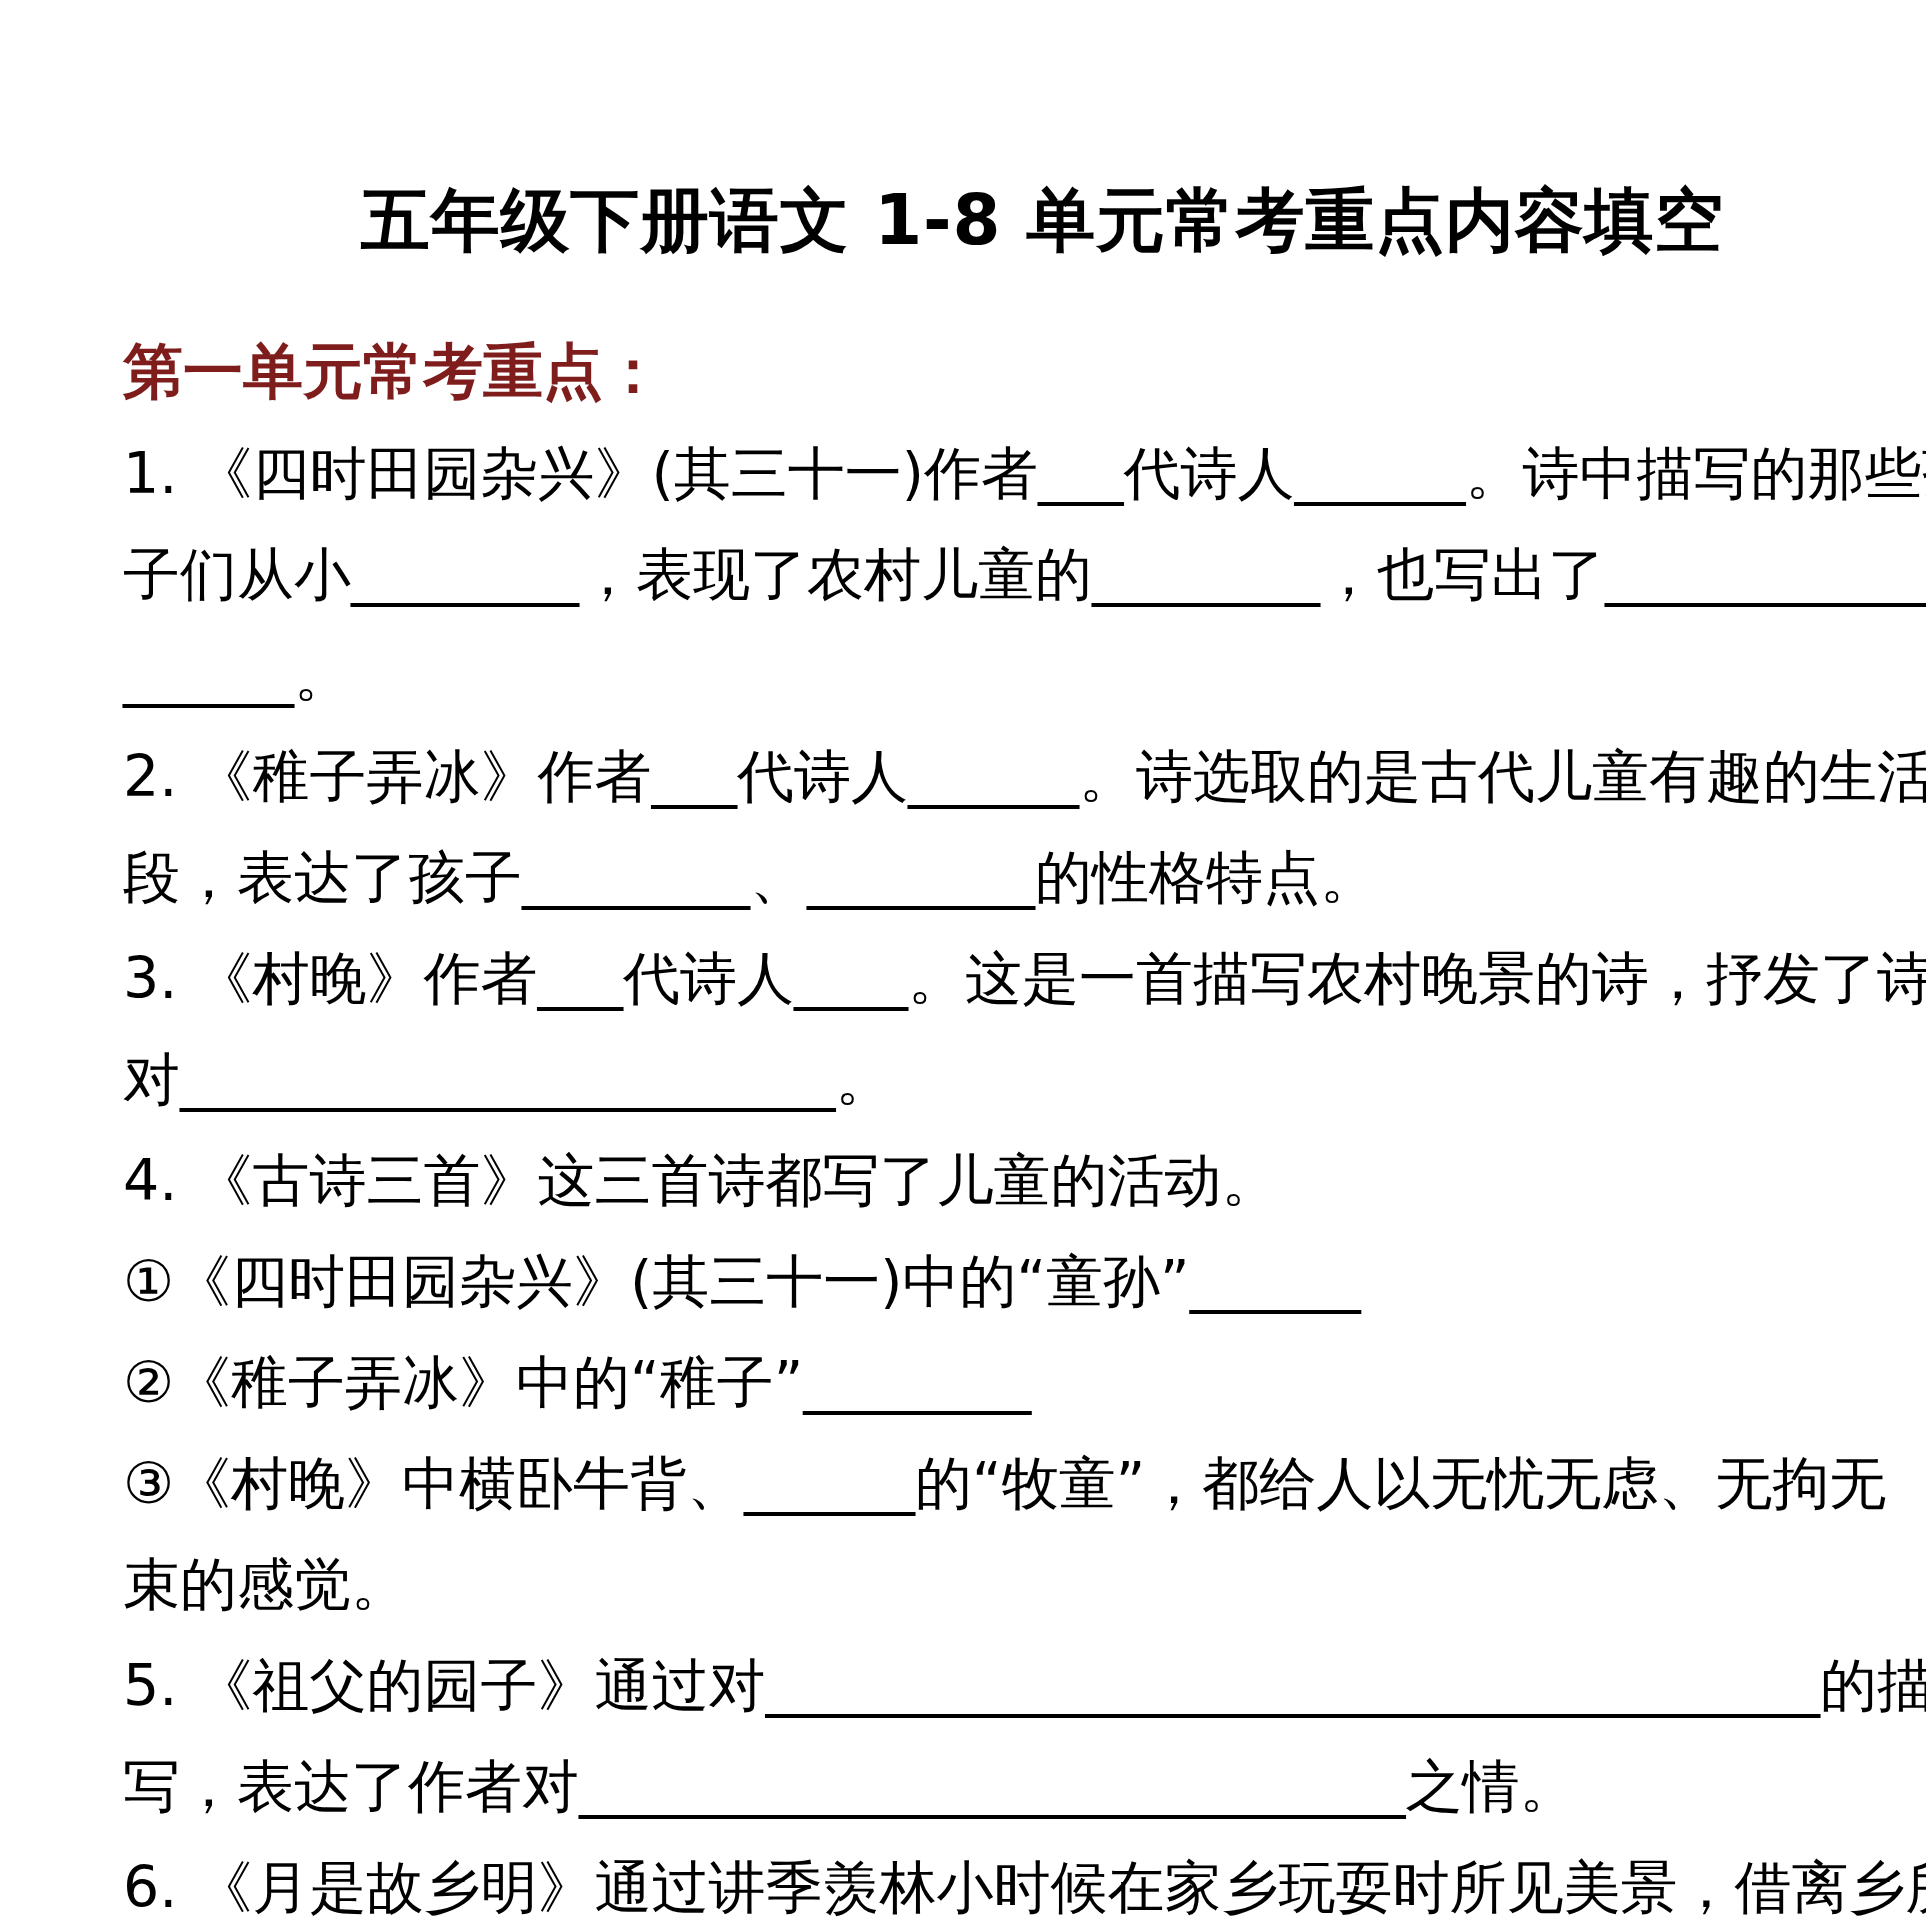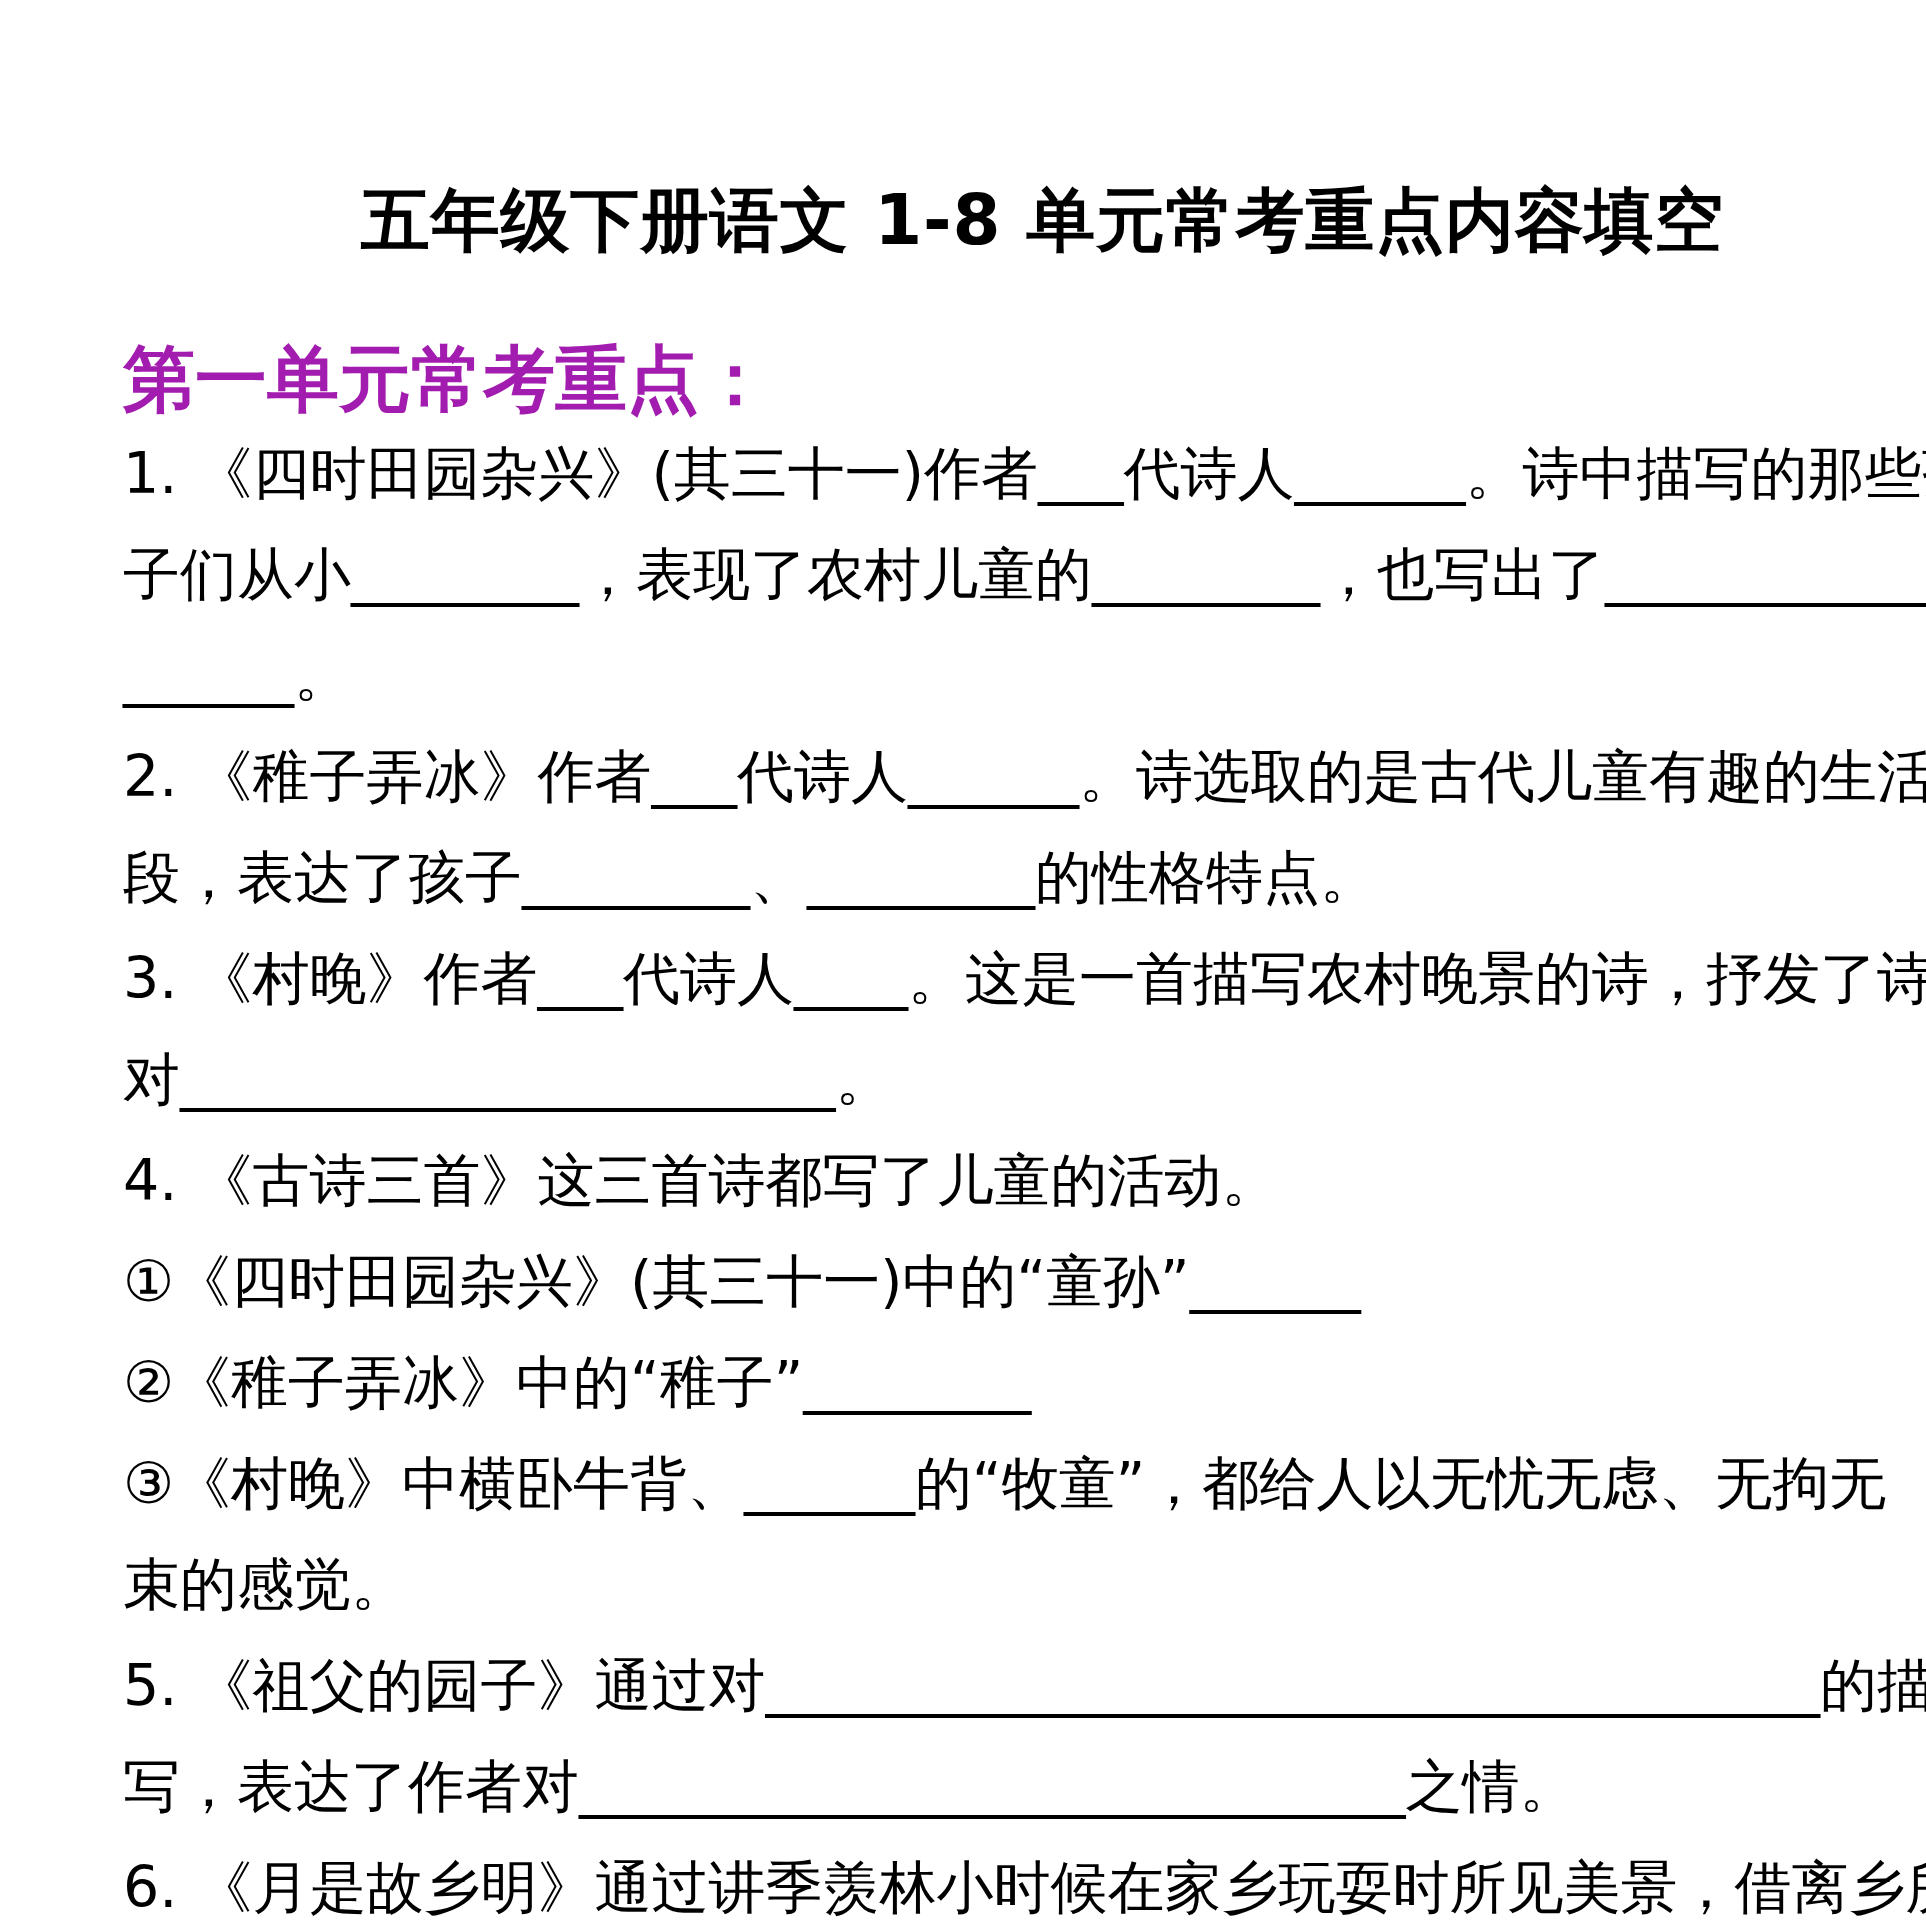--- a/index.html
+++ b/index.html
@@ -24,23 +24,23 @@
     text-align: center;
     font-size: 69px;
     font-weight: bold;
     letter-spacing: 0.8px;
     white-space: nowrap;
   }
   .section-heading {
     position: absolute;
     top: 332px;
     left: 123px;
-    font-size: 72px;
+    font-size: 60px;
     font-weight: bold;
-    color: #a21caf;
+    color: #7f1d1d;
     white-space: nowrap;
   }
   .body-lines {
     position: absolute;
     top: 423px;
     left: 123px;
     right: 77px;
   }
   .line {
     height: 101px;

